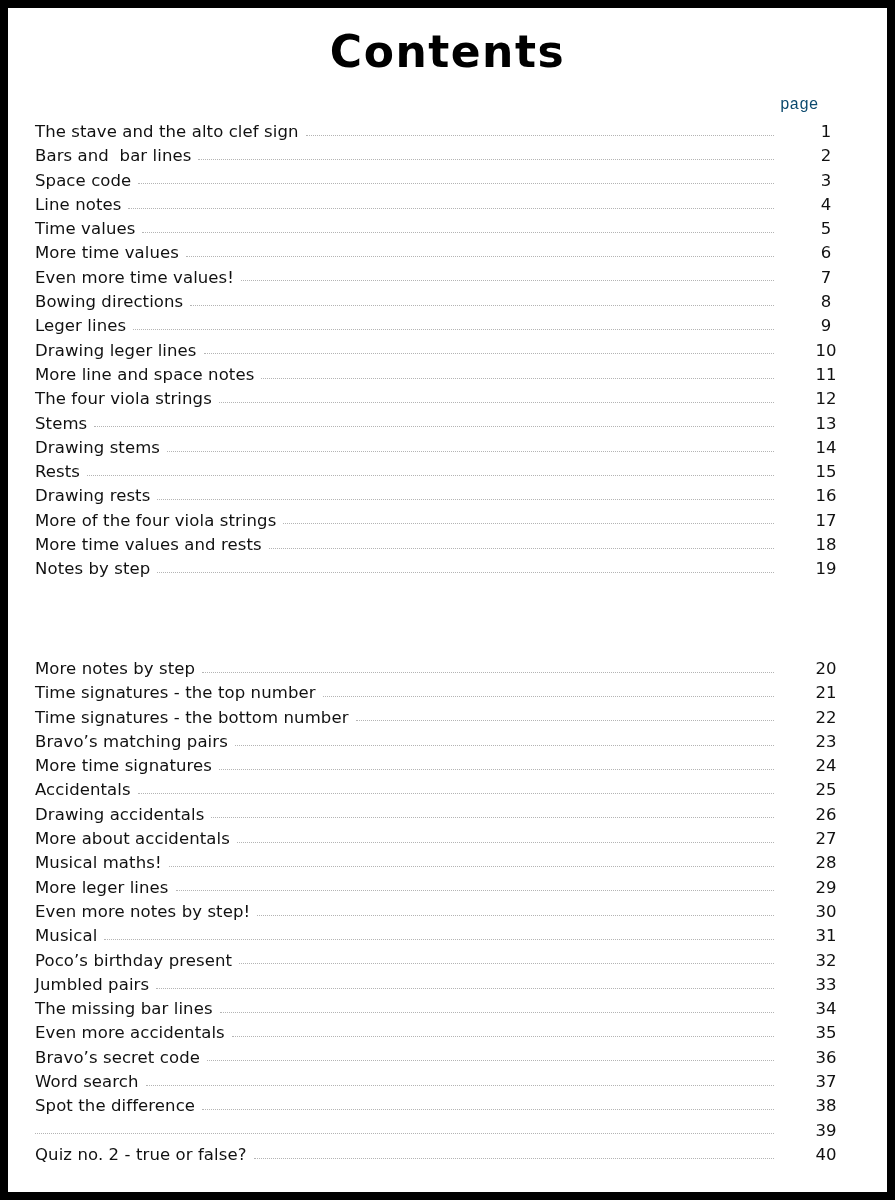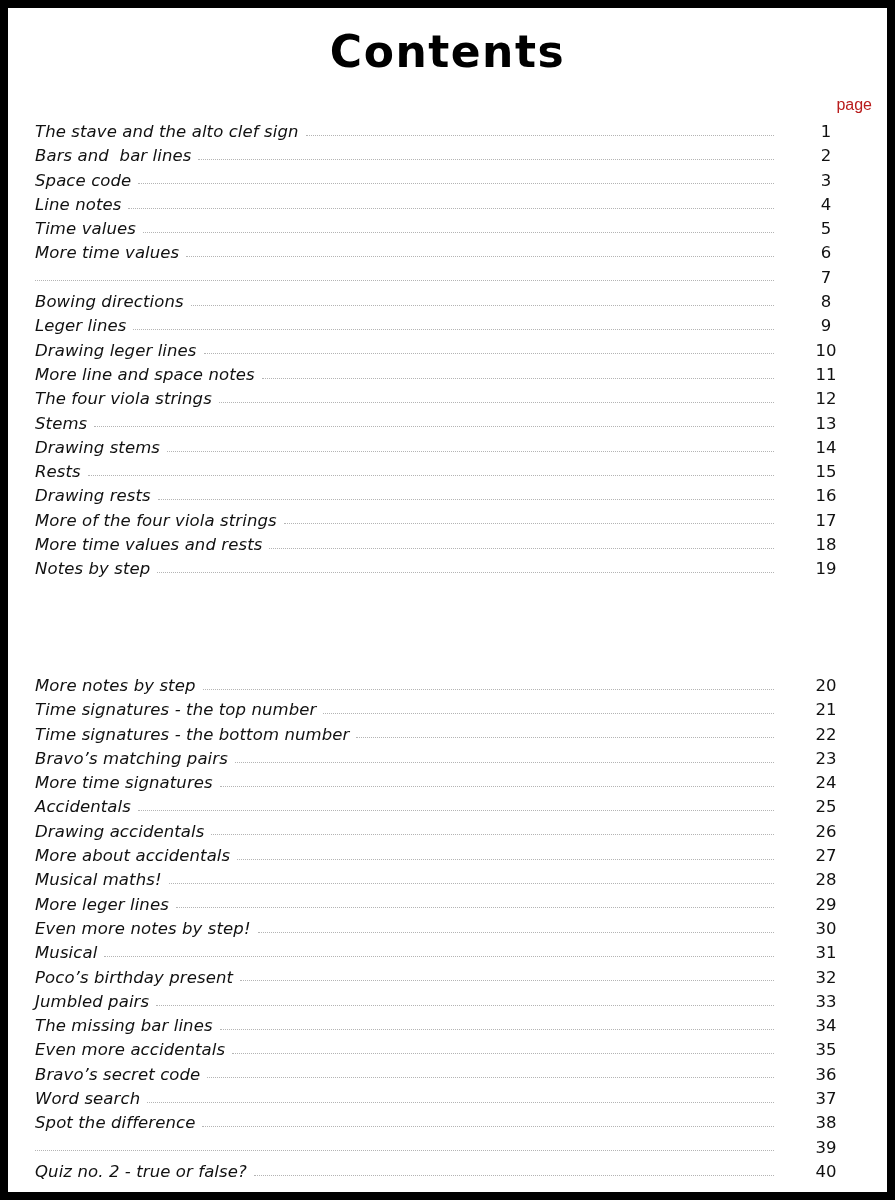--- a/index.html
+++ b/index.html
@@ -55,55 +55,54 @@
     color: #000000;
     line-height: 1;
   }
 
   
   .page-col-header {
     position: absolute;
     top: 89px;
     left: 772px;
     width: 92px;
-    text-align: right;
-    font-family: Liberation Sans, sans-serif;
+    text-align: left;
+    font-family: Liberation Mono, monospace;
     font-size: 16px;
-    color: #b91c1c;
+    color: #0c4a6e;
     line-height: 1;
   }
 
   
   .toc-block {
     position: absolute;
     left: 27px;
     width: 837px;
   }
 
   #toc-block-1 { top: 112px; }
-  #toc-block-2 { top: 666px; }
+  #toc-block-2 { top: 649px; }
 
   .toc-entry {
     position: relative;
     display: flex;
     align-items: baseline;
     height: 24.3px;
     line-height: 24.3px;
     width: 837px;
   }
 
   .entry-title {
     flex: 0 0 auto;
     font-family: "DejaVu Sans", sans-serif;
     font-size: 16.5px;
     color: #111111;
     white-space: pre;
     padding-right: 7px;
     letter-spacing: 0.1px;
-    font-style: italic;
   }
 
   .entry-leader {
     flex: 1 1 auto;
     position: relative;
     height: 1px;
     align-self: center;
     margin-top: 5px;
     margin-right: 6px;
     overflow: hidden;
@@ -157,20 +156,21 @@
           <span class="entry-title">Time values</span>
           <span class="entry-leader"></span>
           <span class="entry-page">5</span>
         </div>
         <div class="toc-entry">
           <span class="entry-title">More time values</span>
           <span class="entry-leader"></span>
           <span class="entry-page">6</span>
         </div>
         <div class="toc-entry">
+          <span class="entry-title">Even more time values!</span>
           <span class="entry-leader"></span>
           <span class="entry-page">7</span>
         </div>
         <div class="toc-entry">
           <span class="entry-title">Bowing directions</span>
           <span class="entry-leader"></span>
           <span class="entry-page">8</span>
         </div>
         <div class="toc-entry">
           <span class="entry-title">Leger lines</span>

